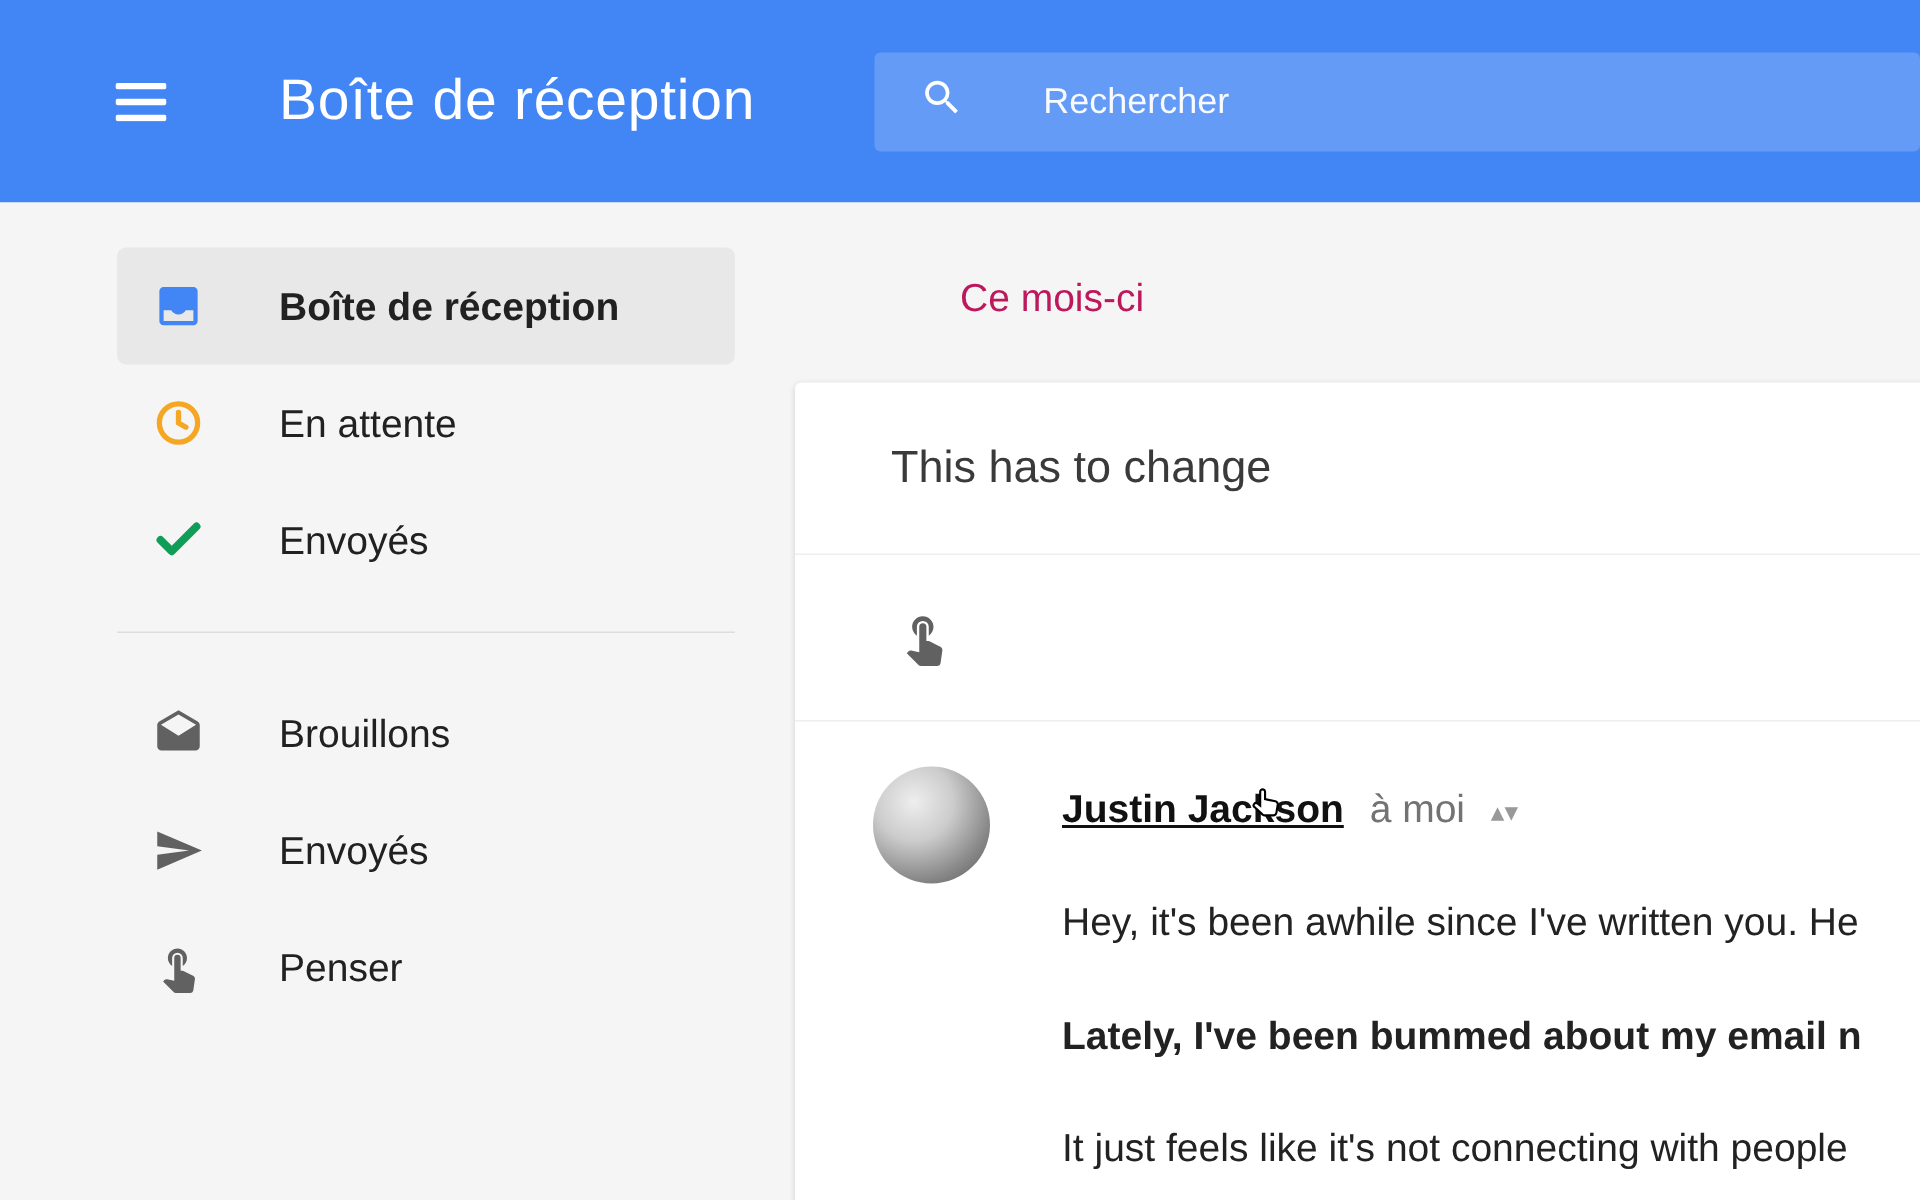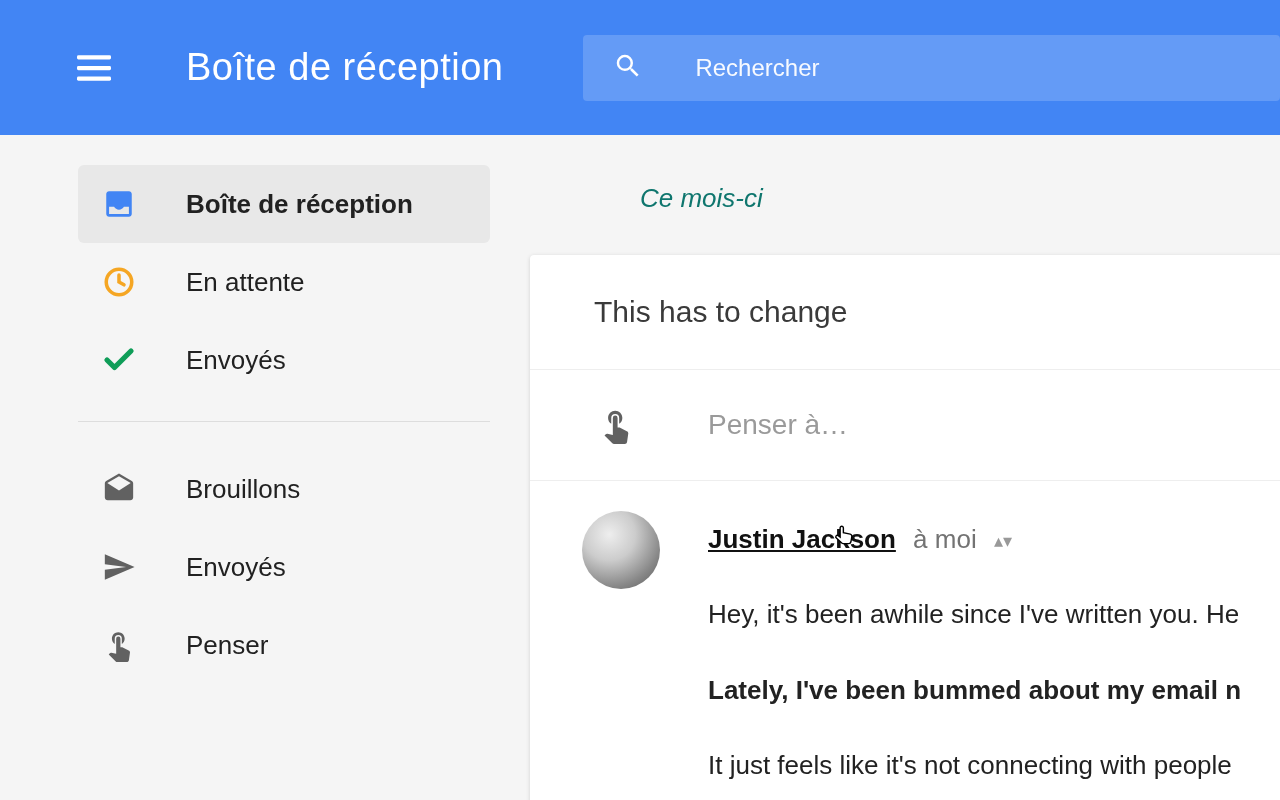--- a/index.html
+++ b/index.html
@@ -45,21 +45,21 @@
   .nav-item {
     display:flex; align-items:center; height:78px; padding-left:22px;
     font-size:26px; color:#212121; cursor:pointer; border-radius:6px;
   }
   .nav-item.active { background:#e8e8e8; font-weight:700; }
   .nav-item .icon { width:38px; height:38px; display:flex; align-items:center; justify-content:center; margin-right:48px; }
   .divider { border:0; border-top:1px solid #ddd; margin: 22px 0 28px 0; }
 
   
   .main { flex:1; position:relative; }
-  .section-label { font-size:26px; color:#0f766e; padding: 48px 0 0 110px; font-style: italic; }
+  .section-label { font-size:26px; color:#be185d; padding: 48px 0 0 110px; }
   .message-card {
     position:absolute; left:0; top:120px; right:-20px; background:#fff;
     border-top-left-radius: 4px; box-shadow: 0 1px 4px rgba(0,0,0,.15);
   }
   .subject { font-size:30px; color:#3a3a3a; padding: 40px 0 40px 64px; border-bottom:1px solid #eee; }
   .reminder-row { display:flex; align-items:center; padding: 34px 0 34px 64px; border-bottom:1px solid #eee; }
   .reminder-row .icon { width:44px; display:flex; justify-content:center; }
   .reminder-row .label { font-size:28px; color:#9a9a9a; margin-left:70px; }
 
   .body-row { display:flex; padding: 30px 0 0 52px; }
@@ -173,21 +173,20 @@
 
       <div class="message-card">
         <div class="subject">This has to change</div>
 
         <div class="reminder-row">
           <span class="icon">
             <svg width="38" height="42" viewBox="0 0 24 24" fill="#616161">
                 <path d="M9 11.24V7.5a2.5 2.5 0 0 1 5 0v3.74c1.21-.81 2-2.18 2-3.74C16 5.01 13.99 3 11.5 3S7 5.01 7 7.5c0 1.56.79 2.93 2 3.74zM18.84 15.87l-4.54-2.26c-.17-.07-.35-.11-.54-.11H13v-6a1.5 1.5 0 0 0-3 0v10.74l-3.43-.72c-.08-.01-.15-.03-.24-.03-.31 0-.59.13-.79.33l-.79.8 4.94 4.94c.27.27.65.44 1.06.44h6.79c.75 0 1.33-.55 1.44-1.28l.75-5.27c.01-.07.02-.14.02-.2 0-.62-.38-1.16-.91-1.38z"></path>
               </svg>
           </span>
-          <span class="label">Penser à…</span>
         </div>
 
         <div class="body-row">
           <div class="avatar"></div>
           <div class="body-col">
             <div class="from-line">
               <span class="sender-name">Justin Jackson</span>
               <span class="recipient">à moi</span>
               <span class="dropdown-indicator">▴▾</span>
             </div>

